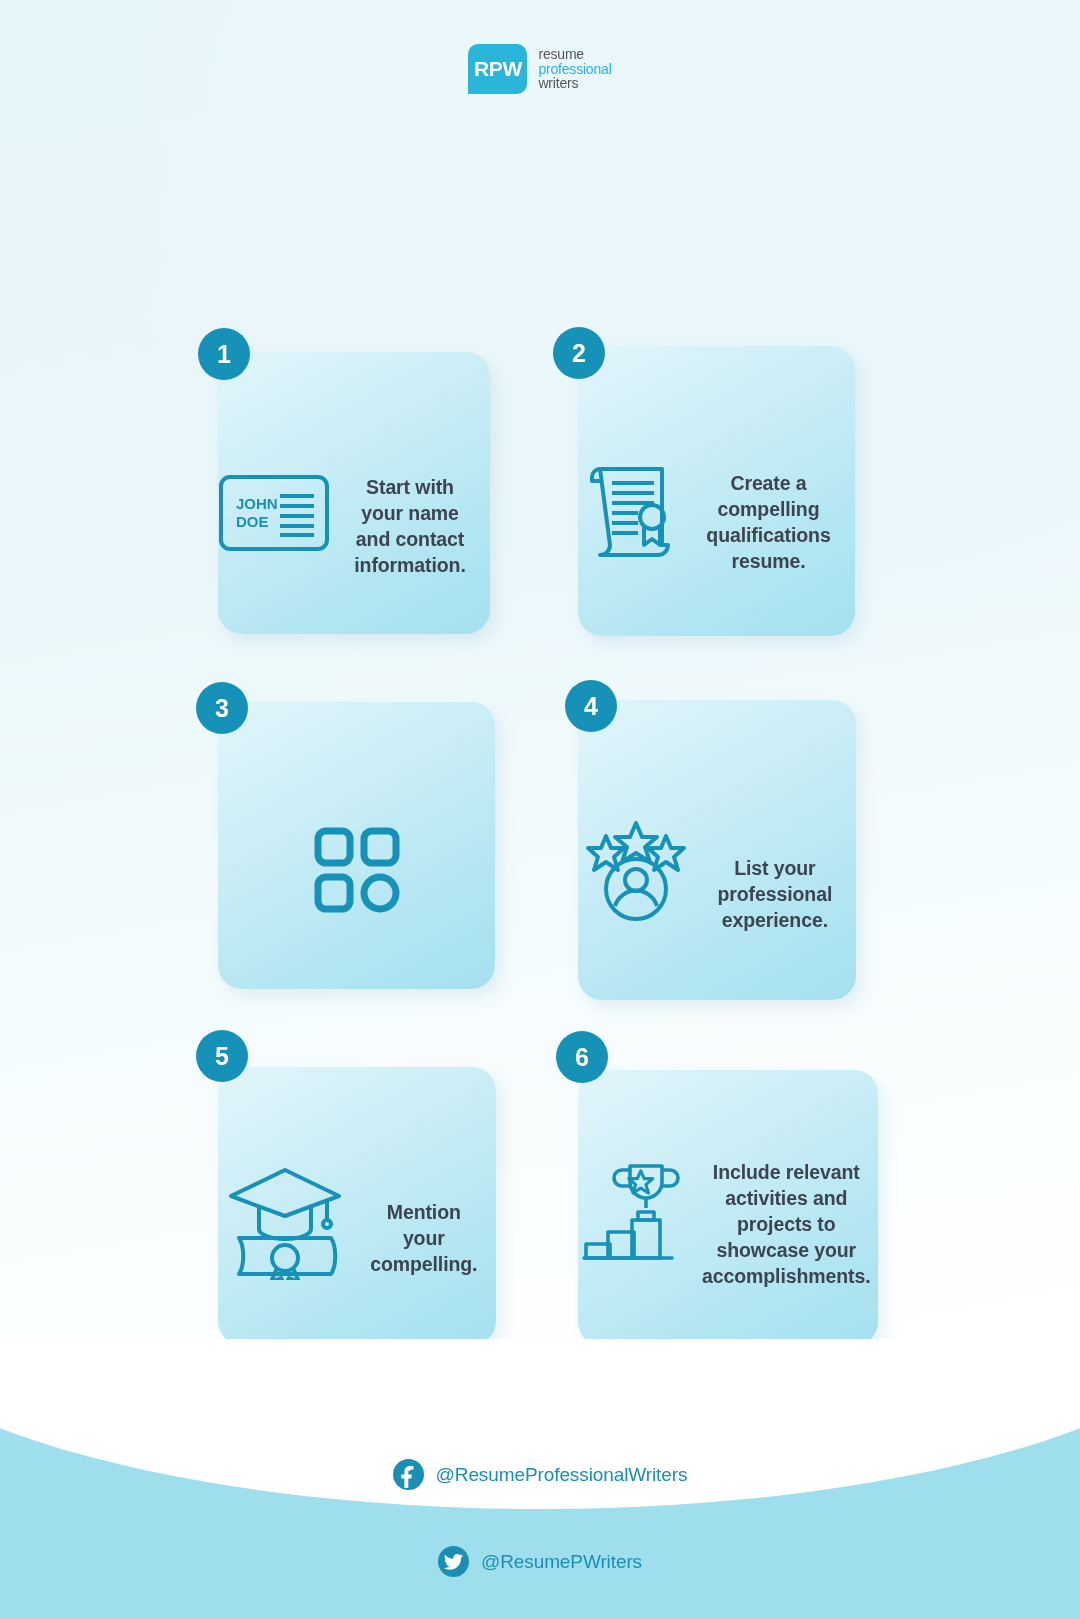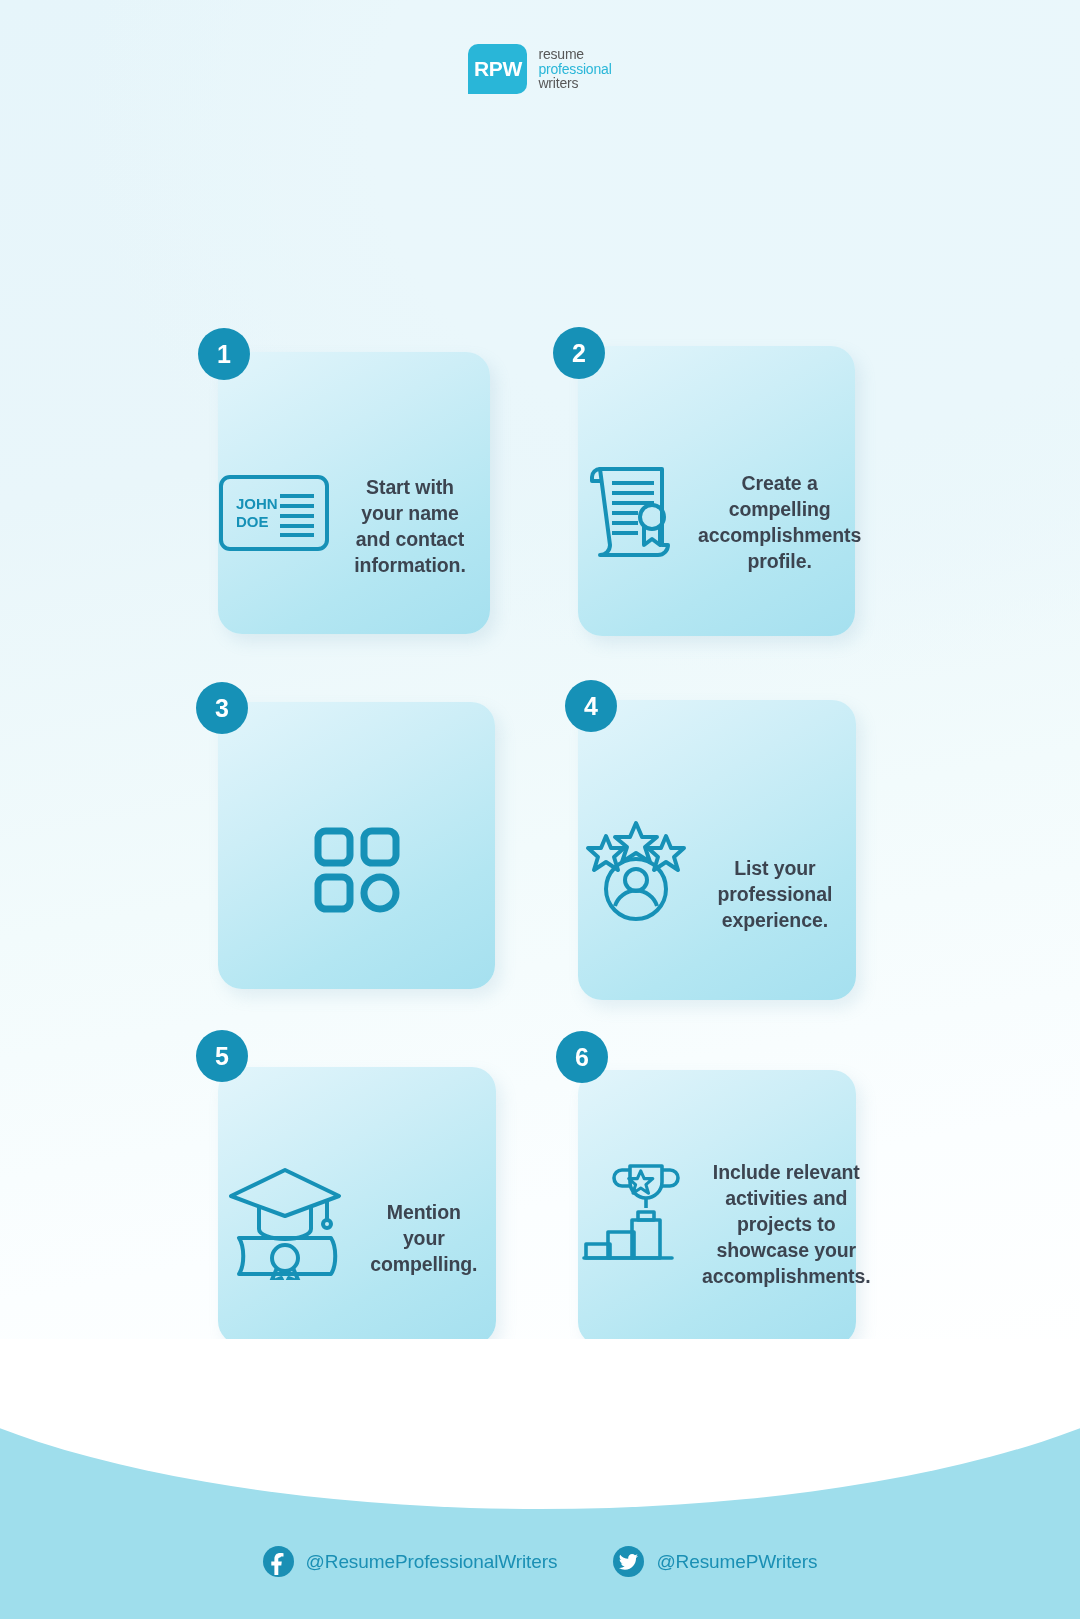--- a/index.html
+++ b/index.html
@@ -154,33 +154,34 @@
   #card-3 .card-text { margin-top: 40px; }
 
   #card-4 { left: 578px; top: 700px; width: 278px; height: 300px; justify-content: flex-end; padding-top: 42px; }
   #badge-4 { left: 565px; top: 680px; }
   #card-4 .card-text { margin-top: 48px; }
 
   #card-5 { left: 218px; top: 1067px; width: 278px; height: 278px; justify-content: flex-start; padding-top: 32px; }
   #badge-5 { left: 196px; top: 1030px; }
   #card-5 .card-text { margin-top: 34px; }
 
-  #card-6 { left: 578px; top: 1070px; width: 278px; height: 276px; justify-content: flex-start; padding-top: 12px; }
+  #card-6 { left: 578px; top: 1070px; width: 300px; height: 276px; justify-content: flex-start; padding-top: 12px; }
   #badge-6 { left: 556px; top: 1031px; }
   #card-6 .card-text { margin-top: 22px; }
 
   
   .footer {
     position: absolute;
     left: 0; right: 0;
     bottom: 42px;
     display: flex;
     justify-content: center;
     align-items: center;
     gap: 56px;
+    flex-direction: column;
   }
   .social {
     display: flex;
     align-items: center;
     gap: 12px;
   }
   .social-handle {
     color: #1a8fb4;
     font-size: 19px;
     font-weight: 500;
@@ -246,21 +247,21 @@
             <line x1="34" y1="38" x2="76" y2="38"></line>
             <line x1="34" y1="48" x2="76" y2="48"></line>
             <line x1="34" y1="58" x2="60" y2="58"></line>
             <line x1="34" y1="68" x2="60" y2="68"></line>
             <line x1="34" y1="78" x2="60" y2="78"></line>
           </g>
           <circle cx="74" cy="62" r="12"></circle>
           <path d="M66 72 v18 l8 -6 l8 6 V72"></path>
         </svg>
       </div>
-      <div class="card-text">Create a compelling accomplishments profile.</div>
+      <div class="card-text">Create a compelling qualifications resume.</div>
     </div>
 
     <div class="badge" id="badge-3">3</div>
     <div class="card" id="card-3">
       <div class="card-icon">
         <svg width="88" height="88" viewBox="0 0 88 88" fill="none" stroke="#1691b7" stroke-width="7">
           <rect x="5" y="5" width="32" height="32" rx="8"></rect>
           <rect x="51" y="5" width="32" height="32" rx="8"></rect>
           <rect x="5" y="51" width="32" height="32" rx="8"></rect>
           <circle cx="67" cy="67" r="16"></circle>

